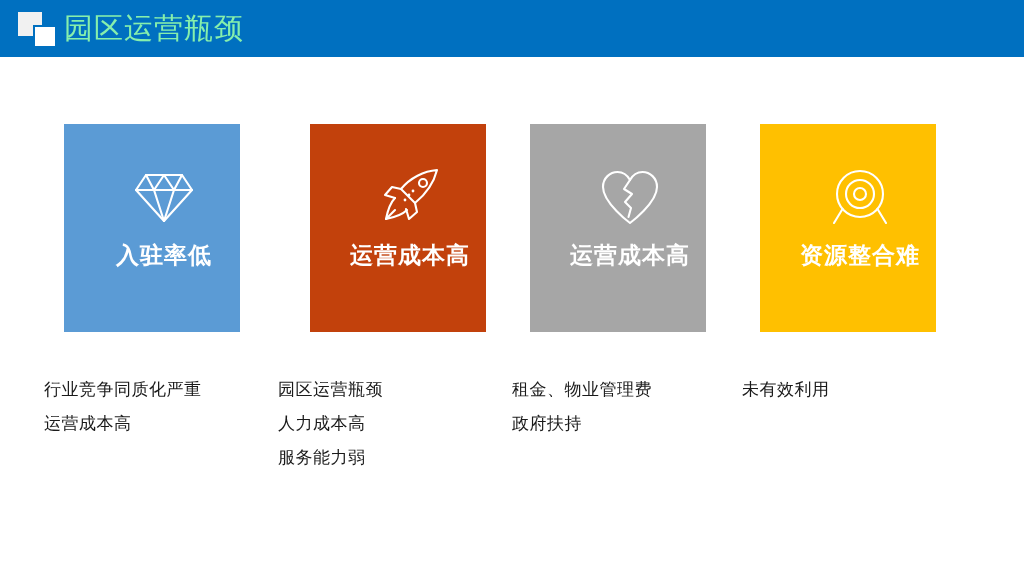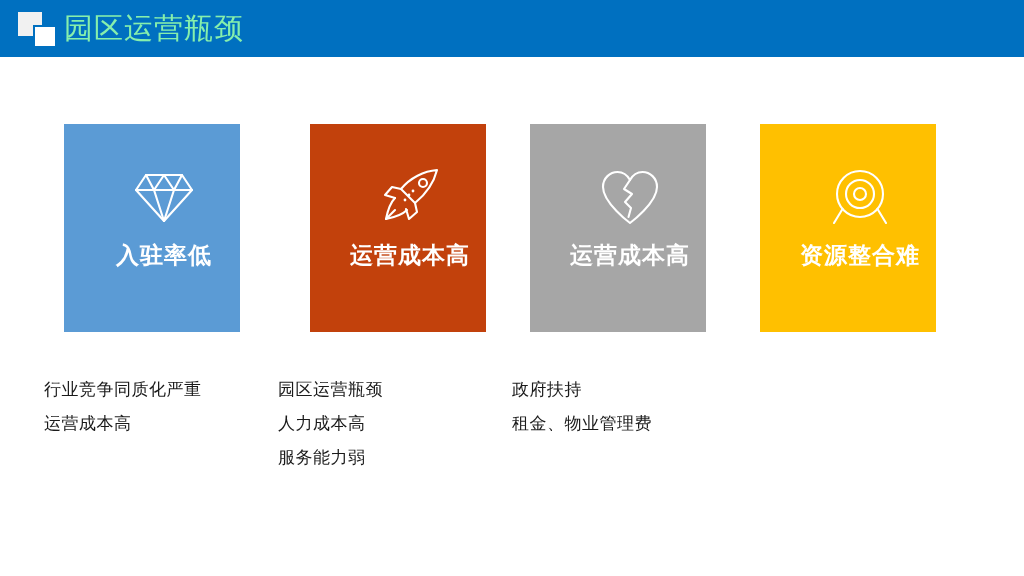--- a/index.html
+++ b/index.html
@@ -200,20 +200,21 @@
     <div class="line">运营成本高</div>
   </div>
 
   <div class="caption" style="left:278px;">
     <div class="line">园区运营瓶颈</div>
     <div class="line">人力成本高</div>
     <div class="line">服务能力弱</div>
   </div>
 
   <div class="caption" style="left:512px;">
+    <div class="line">租金、物业管理费</div>
     <div class="line">政府扶持</div>
-    <div class="line">租金、物业管理费</div>
   </div>
 
   <div class="caption" style="left:742px;">
+    <div class="line">未有效利用</div>
   </div>
 
 </div>
 
 </body></html>

